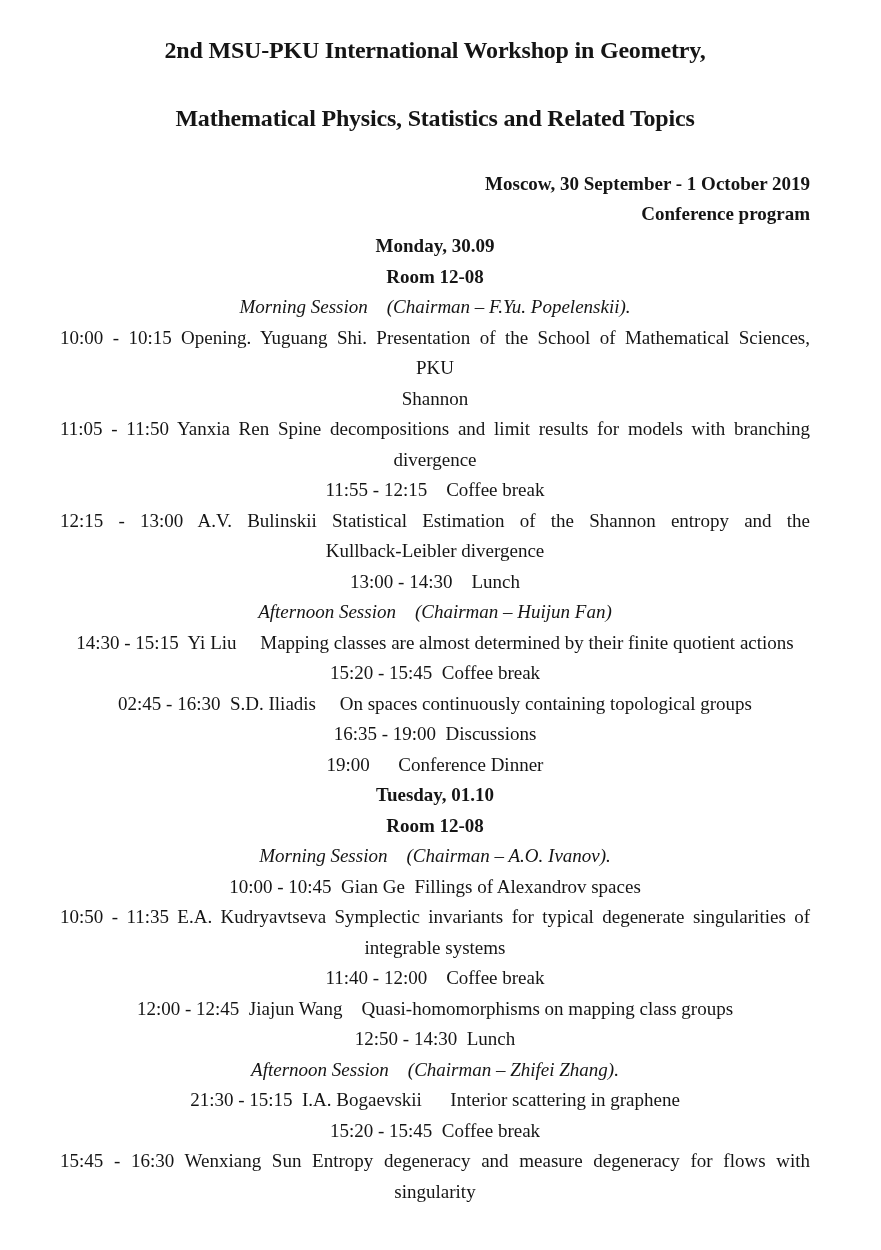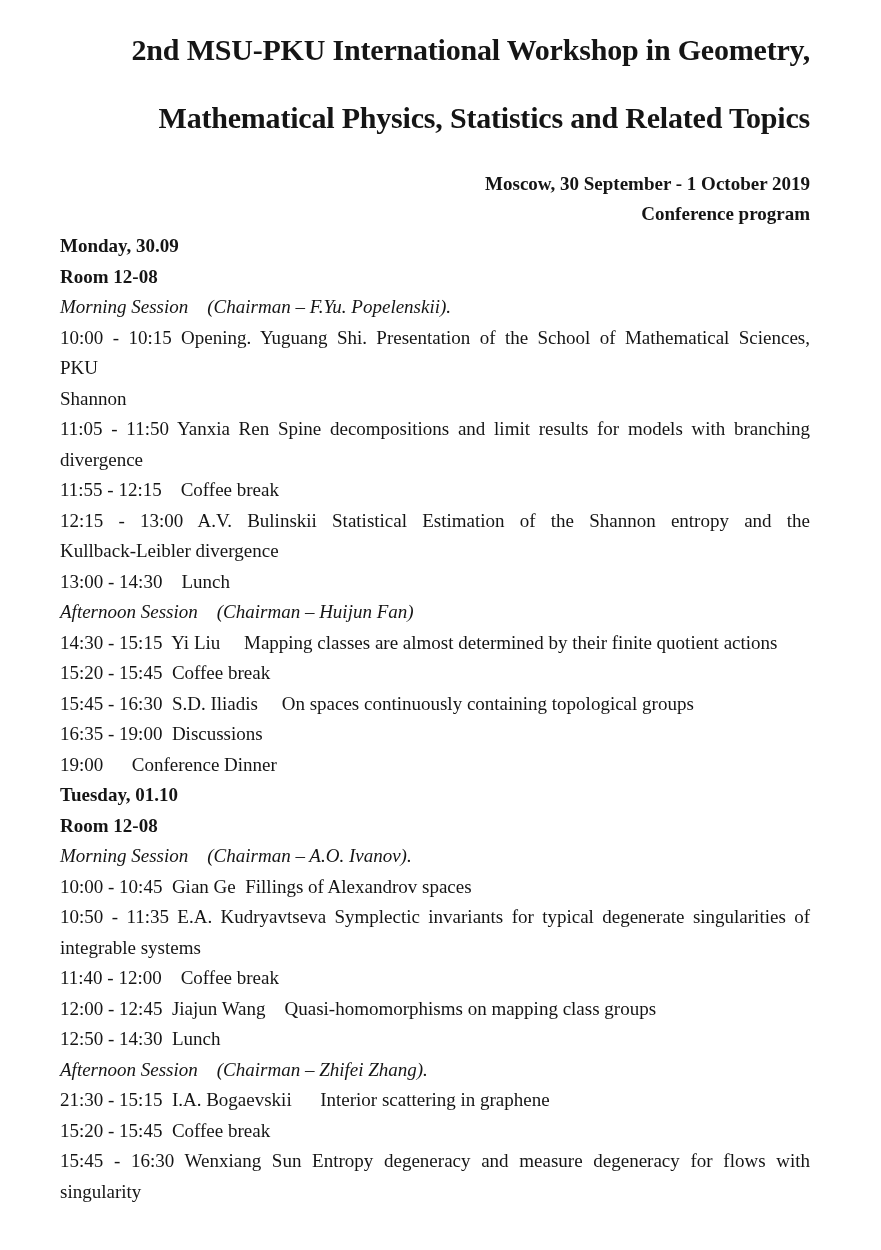--- a/index.html
+++ b/index.html
@@ -14,42 +14,43 @@
     color: #151515;
     overflow: hidden;
   }
   .page {
     box-sizing: border-box;
     width: 881px;
     height: 1250px;
     padding: 0 71px 0 60px;
   }
   .doc-title {
-    text-align: right;
+    text-align: center;
     font-weight: 700;
-    font-size: 30px;
+    font-size: 24px;
     line-height: 34px;
     letter-spacing: -0.2px;
   }
   .doc-title.first { padding-top: 33px; }
   .doc-title.second { margin-top: 34px; }
   .meta-block { margin-top: 34px; font-weight: bold; }
   .meta-line {
     text-align: right;
     font-size: 19px;
     line-height: 30px;
     white-space: pre-wrap;
   }
   .program {
     margin-top: 2px;
     font-size: 19px;
     line-height: 30.5px;
   }
   .line {
     white-space: pre-wrap;
+    text-align: center;
   }
   .line.bold { font-weight: 700; }
   .line.session {
     font-weight: 400;
     font-style: italic;
   }
   .line.just {
     white-space: normal;
     text-align: justify;
     text-align-last: justify;
@@ -78,21 +79,21 @@
     <div class="line">Shannon</div>
     <div class="line just">11:05 - 11:50  Yanxia Ren    Spine decompositions and limit results for models with branching</div>
     <div class="line">divergence</div>
     <div class="line">11:55 - 12:15    Coffee break</div>
     <div class="line just">12:15 - 13:00  A.V.  Bulinskii    Statistical Estimation of the Shannon entropy and    the</div>
     <div class="line">Kullback-Leibler divergence</div>
     <div class="line">13:00 - 14:30    Lunch</div>
     <div class="line session">Afternoon Session    (Chairman – Huijun Fan)</div>
     <div class="line">14:30 - 15:15  Yi Liu     Mapping classes are almost determined by their finite quotient actions</div>
     <div class="line">15:20 - 15:45  Coffee break</div>
-    <div class="line">15:45 - 16:30  S.D. Iliadis     On spaces continuously containing topological groups</div>
+    <div class="line">02:45 - 16:30  S.D. Iliadis     On spaces continuously containing topological groups</div>
     <div class="line">16:35 - 19:00  Discussions</div>
     <div class="line">19:00      Conference Dinner</div>
     <div class="line bold">Tuesday, 01.10</div>
     <div class="line bold">Room 12-08</div>
     <div class="line session">Morning Session    (Chairman – A.O. Ivanov).</div>
     <div class="line">10:00 - 10:45  Gian Ge  Fillings of Alexandrov spaces</div>
     <div class="line just">10:50 - 11:35  E.A. Kudryavtseva Symplectic invariants for typical degenerate singularities of</div>
     <div class="line">integrable systems</div>
     <div class="line">11:40 - 12:00    Coffee break</div>
     <div class="line">12:00 - 12:45  Jiajun Wang    Quasi-homomorphisms on mapping class groups</div>

